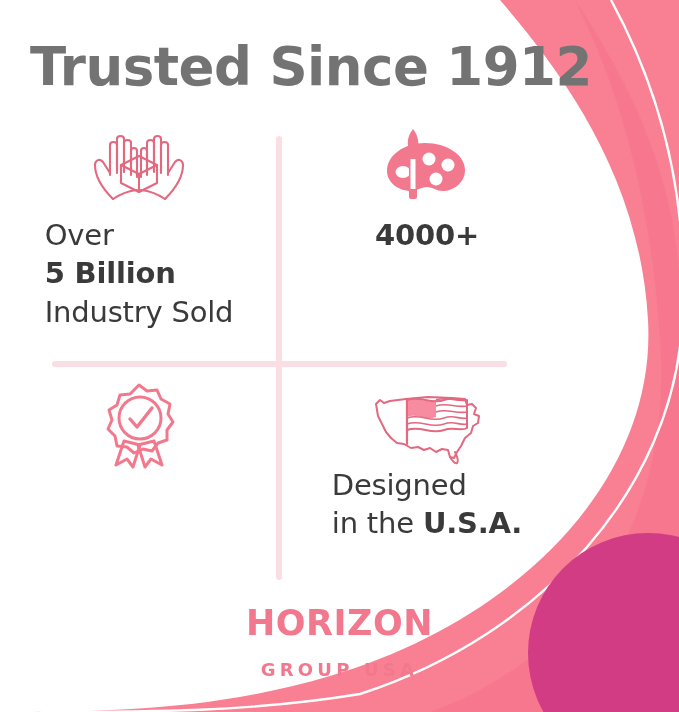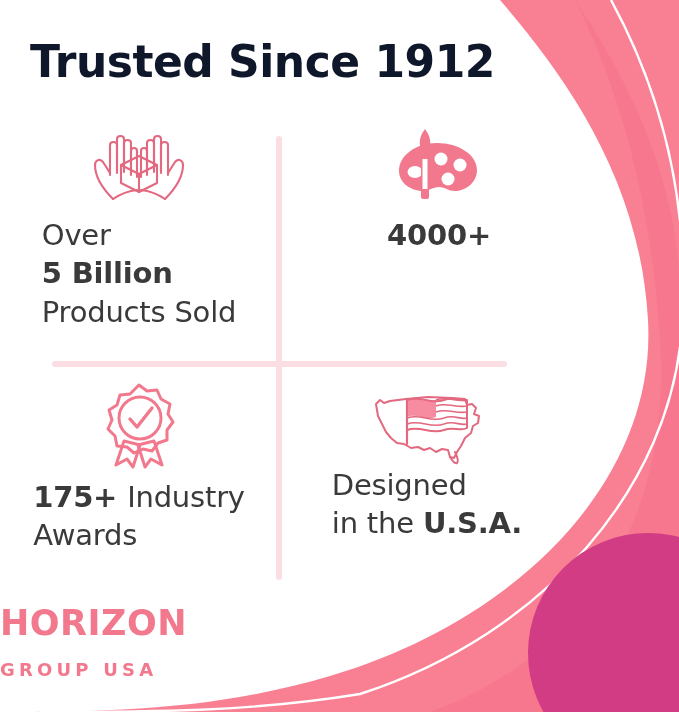--- a/index.html
+++ b/index.html
@@ -28,24 +28,24 @@
     z-index:0;
     pointer-events:none;
   }
 
   
   #title {
     position:absolute;
     left:30px;
     top:36px;
     z-index:5;
-    font-size:44px;
+    font-size:53px;
     font-weight:bold;
     letter-spacing:-0.5px;
-    color:#0f172a;
+    color:#737373;
     white-space:nowrap;
     font-family:"DejaVu Sans", sans-serif;
   }
 
   
   .divider-h {
     position:absolute;
     left:52px;
     top:361px;
     width:455px;
@@ -69,21 +69,21 @@
   .cell {
     position:absolute;
     z-index:6;
     display:flex;
     flex-direction:column;
     align-items:center;
     text-align:left;
   }
 
   #cell-tl { left:0px;   top:128px; width:278px; }
-  #cell-tr { left:294px; top:128px; width:290px; }
+  #cell-tr { left:282px; top:128px; width:290px; }
   #cell-bl { left:0px;   top:388px; width:278px; }
   #cell-br { left:282px; top:388px; width:290px; }
 
   .cell-icon {
     height:76px;
     display:flex;
     align-items:center;
     justify-content:center;
   }
 
@@ -104,21 +104,21 @@
   #cell-br .cell-text { margin-top:2px; }
 
   
   #logo {
     position:absolute;
     left:0; right:0;
     top:606px;
     z-index:7;
     display:flex;
     flex-direction:column;
-    align-items:flex-start;
+    align-items:center;
     width:679px;
   }
   #logo-main {
     font-family:"DejaVu Sans", sans-serif;
     font-size:35px;
     font-weight:bold;
     color:#F2798D;
     letter-spacing:0.5px;
     line-height:1;
   }
@@ -194,21 +194,21 @@
         <path d="M78 70 C72 66 64 62 54 61"></path>
 
         <path d="M52 27 L70 36 L52 45 L34 36 Z"></path>
         <path d="M34 36 V54 L52 63 V45"></path>
         <path d="M70 36 V54 L52 63"></path>
       </svg>
     </div>
     <div class="cell-text">
       <span class="ln">Over</span>
       <span class="ln"><b>5 Billion</b></span>
-      <span class="ln">Products Sold</span>
+      <span class="ln">Industry Sold</span>
     </div>
   </div>
 
   <div class="cell" id="cell-tr">
     <div class="cell-icon">
       <svg width="92" height="74" viewBox="0 0 92 74" xmlns="http://www.w3.org/2000/svg">
 
         <path fill="#F2798D" d="M44 14 C66 14 84 26 84 41 C84 54 72 62 62 62
                  C55 62 52 58 46 58 C40 58 36 62 30 62
                  C17 62 6 53 6 42 C6 27 22 14 44 14 Z"></path>
@@ -237,24 +237,20 @@
         <path fill="none" stroke="#F2798D" stroke-width="3" stroke-linejoin="round" d="M24 58 L16 82 L27 76 L33 84 L40 62 Z"></path>
         <path fill="none" stroke="#F2798D" stroke-width="3" stroke-linejoin="round" d="M54 58 L62 82 L51 76 L45 84 L38 62 Z"></path>
 
         <path fill="none" stroke="#F2798D" stroke-width="3" stroke-linejoin="round" d="M39 2 L47 8 L57 7 L61 16 L70 21 L68 31 L73 39 L67 47 L67 57 L58 60 L52 68
                  L43 66 L34 70 L27 64 L17 63 L15 53 L8 46 L12 37 L9 27 L17 22 L20 12 L30 11 Z"></path>
 
         <circle cx="40" cy="35" r="21" fill="none" stroke="#F2798D" stroke-width="3"></circle>
 
         <path fill="none" stroke="#F2798D" stroke-width="3.4" stroke-linecap="round" stroke-linejoin="round" d="M30 36 L37 44 L52 25"></path>
       </svg>
-    </div>
-    <div class="cell-text">
-      <span class="ln"><b>175+ </b><span>Industry</span></span>
-      <span class="ln">Awards</span>
     </div>
   </div>
 
   <div class="cell" id="cell-br">
     <div class="cell-icon">
       <svg width="122" height="80" viewBox="0 0 122 80" xmlns="http://www.w3.org/2000/svg">
 
         <path fill="none" stroke="#E2697F" stroke-width="2" stroke-linejoin="round" stroke-linecap="round" d="M10 18 L14 14 L18 17 L24 15 L40 13 L62 11 L86 12 L99 13
                  L101 19 L106 18 L110 22 L108 28 L113 30 L112 37 L107 40
                  L105 47 L99 52 L95 60 L91 66 L88 72 L84 71 L82 64 L76 63

